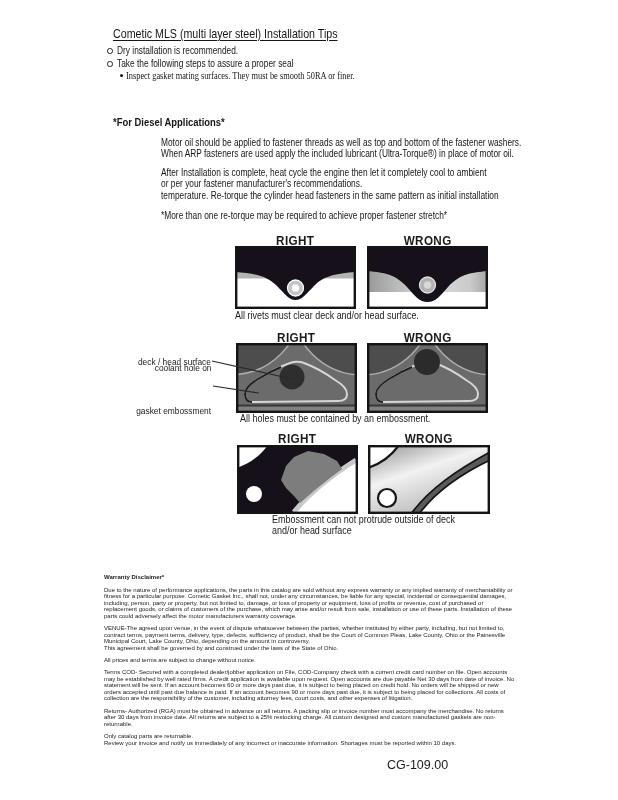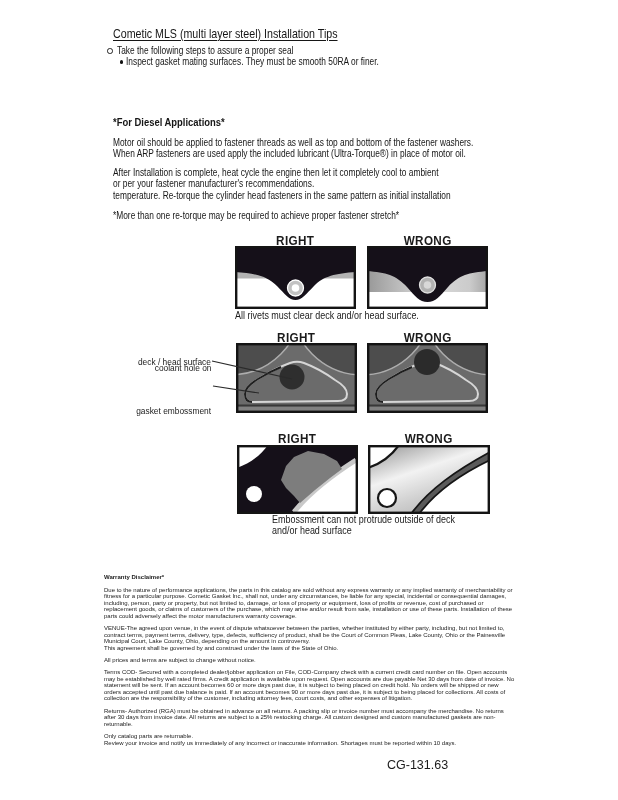--- a/index.html
+++ b/index.html
@@ -15,27 +15,27 @@
   .cond-c{display:inline-block;transform:scaleX(0.9);transform-origin:50% 0;white-space:nowrap;}
   .cond-r{display:inline-block;transform:scaleX(0.88);transform-origin:100% 0;white-space:nowrap;}
 
   .title{position:absolute;left:113px;top:26px;font-size:13px;font-weight:normal;}
   .title .cond{text-decoration:underline;text-underline-offset:2px;}
 
   .bullets{position:absolute;left:107px;top:44px;font-size:10.2px;}
   .b-line{display:flex;align-items:flex-start;line-height:13.4px;}
   .dot-o{flex:0 0 auto;width:3.5px;height:3.5px;border:1px solid #222;border-radius:50%;margin:4px 4px 0 0;}
   .subs{margin-left:13px;}
-  .sb-line{display:flex;align-items:flex-start;line-height:10.4px;}
+  .sb-line{display:flex;align-items:flex-start;line-height:10.4px;font-family:Liberation Serif, serif;}
   .dot-f{flex:0 0 auto;width:3.2px;height:3.2px;background:#111;border-radius:50%;margin:3px 3px 0 0;}
 
   .diesel{position:absolute;left:113px;top:116px;font-size:10.2px;}
   .diesel-h{font-size:11.5px;font-weight:bold;line-height:12px;margin-bottom:9px;}
   .d-par{margin-bottom:7.5px;}
-  .d-par div{line-height:11.3px;}
+  .d-par div{line-height:11.3px;margin-left:48px;}
   .d-par.gap{margin-bottom:9.5px;}
 
   .rw-label{position:absolute;width:121px;text-align:center;font-size:13px;font-weight:bold;letter-spacing:0.4px;color:#1b1b1b;}
   .dbox{position:absolute;line-height:0;}
   .caption{position:absolute;font-size:10.2px;color:#1b1b1b;line-height:10.5px;}
 
   .ptr-label{position:absolute;left:88px;width:123px;text-align:right;font-size:9.5px;color:#1b1b1b;line-height:10px;}
 
   .legal{position:absolute;left:104px;top:574px;width:411px;font-size:6px;line-height:6.45px;color:#222;}
   .legal-h{font-weight:bold;margin-bottom:6.5px;}
@@ -44,20 +44,24 @@
   .page-code{position:absolute;left:387px;top:758px;font-size:12.5px;color:#1b1b1b;}
 </style>
 </head>
 <body>
 
 <div class="page">
 
   <div class="title"><span class="cond">Cometic MLS (multi layer steel) Installation Tips</span></div>
 
   <div class="bullets">
+    <div class="b-line">
+        <span class="dot-o"></span>
+        <span class="cond">Dry installation is recommended.</span>
+      </div>
     <div class="b-line">
         <span class="dot-o"></span>
         <span class="cond">Take the following steps to assure a proper seal</span>
       </div>
     <div class="subs">
       <div class="sb-line">
           <span class="dot-f"></span>
           <span class="cond">Inspect gasket mating surfaces.  They must be smooth 50RA or finer.</span>
         </div>
     </div>
@@ -144,20 +148,21 @@
 
   <div class="ptr-label" style="top:347px;margin-top:16px;"><span class="cond-r">coolant hole on</span></div>
   <div class="ptr-label" style="top:357px;"><span class="cond-r">deck / head surface</span></div>
   <div class="ptr-label" style="top:382px;margin-top:24px;"><span class="cond-r">gasket embossment</span></div>
 
   <svg style="position:absolute;left:114px;top:346px;" width="186" height="56" viewBox="0 0 186 56">
     <line x1="98" y1="15" x2="178" y2="33" stroke="#2a2a2a" stroke-width="1.2"></line>
     <line x1="99" y1="40" x2="145" y2="47" stroke="#2a2a2a" stroke-width="1.2"></line>
   </svg>
 
+  <div class="caption" style="left:240px;top:414px;"><span class="cond" style="transform:scaleX(0.88);">All holes must be contained by an embossment.</span></div>
 
   <div class="rw-label" style="left:237px;top:431px;"><span class="cond-c">RIGHT</span></div>
   <div class="rw-label" style="left:368px;top:431px;"><span class="cond-c">WRONG</span></div>
 
   <div class="dbox" style="left:237px;top:445px;">
     <svg width="121" height="69" viewBox="0 0 121 69" preserveAspectRatio="none">
       <rect width="121" height="69" style="fill:var(--paper)"></rect>
       <path d="M31,0 H121 V13 C96,29 72,47 54,69 H0 V23 C13,18.5 24,10 31,0 Z" style="fill:var(--ink)"></path>
       <path d="M119,15 C94,31 72,48 57,67" fill="none" style="stroke:var(--band_light)" stroke-width="5"></path>
       <path d="M44,35 L49,21 L57,12 L71,6 L87,9 L100,16 L105,24 L93,33 L78,45 L63,58 L57,51 L49,43 Z" style="fill:var(--patch_gray)"></path>
@@ -208,15 +213,15 @@
     </div>
     <div class="lblock">
       <div>Returns- Authorized (RGA) must be obtained in advance on all returns.  A packing slip or invoice number must accompany the merchandise.  No returns after 30 days from invoice date.  All returns are subject to a 25% restocking charge.  All custom designed and custom manufactured gaskets are non-returnable.</div>
     </div>
     <div class="lblock">
       <div>Only catalog parts are returnable.</div>
       <div>Review your invoice and notify us immediately of any incorrect or inaccurate information.  Shortages must be reported within 10 days.</div>
     </div>
   </div>
 
-  <div class="page-code">CG-131.63</div>
+  <div class="page-code">CG-109.00</div>
 
 </div>
 
 </body></html>

